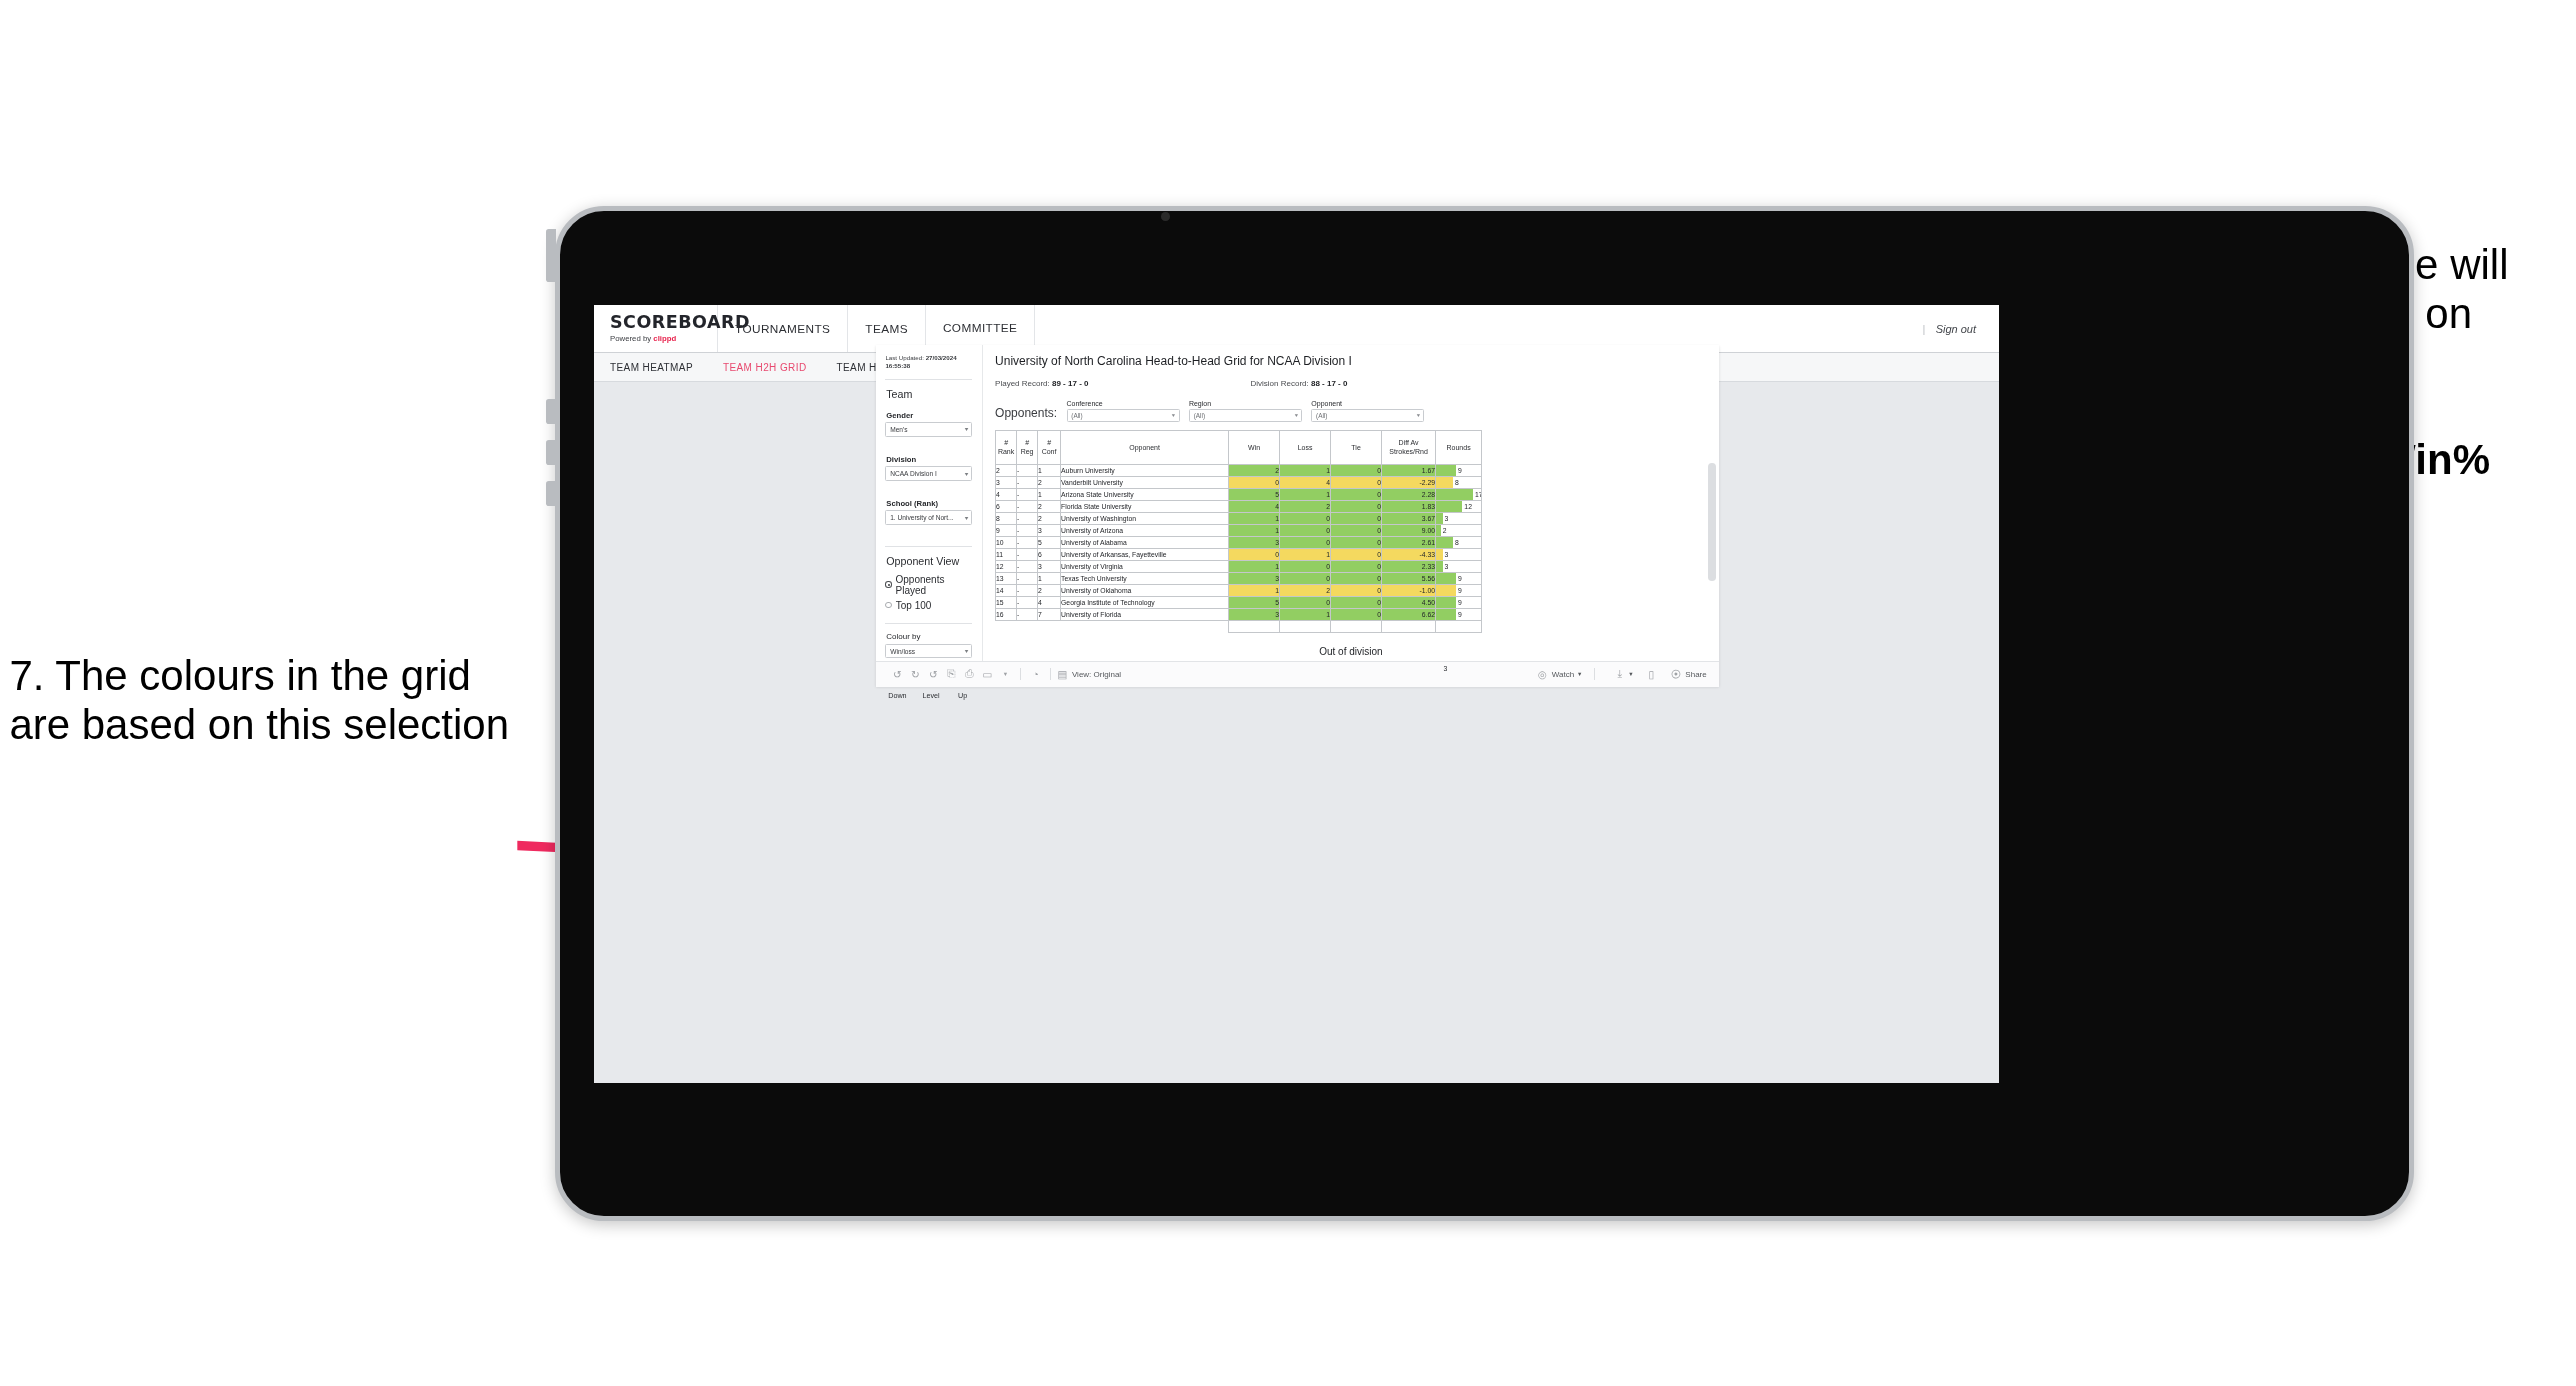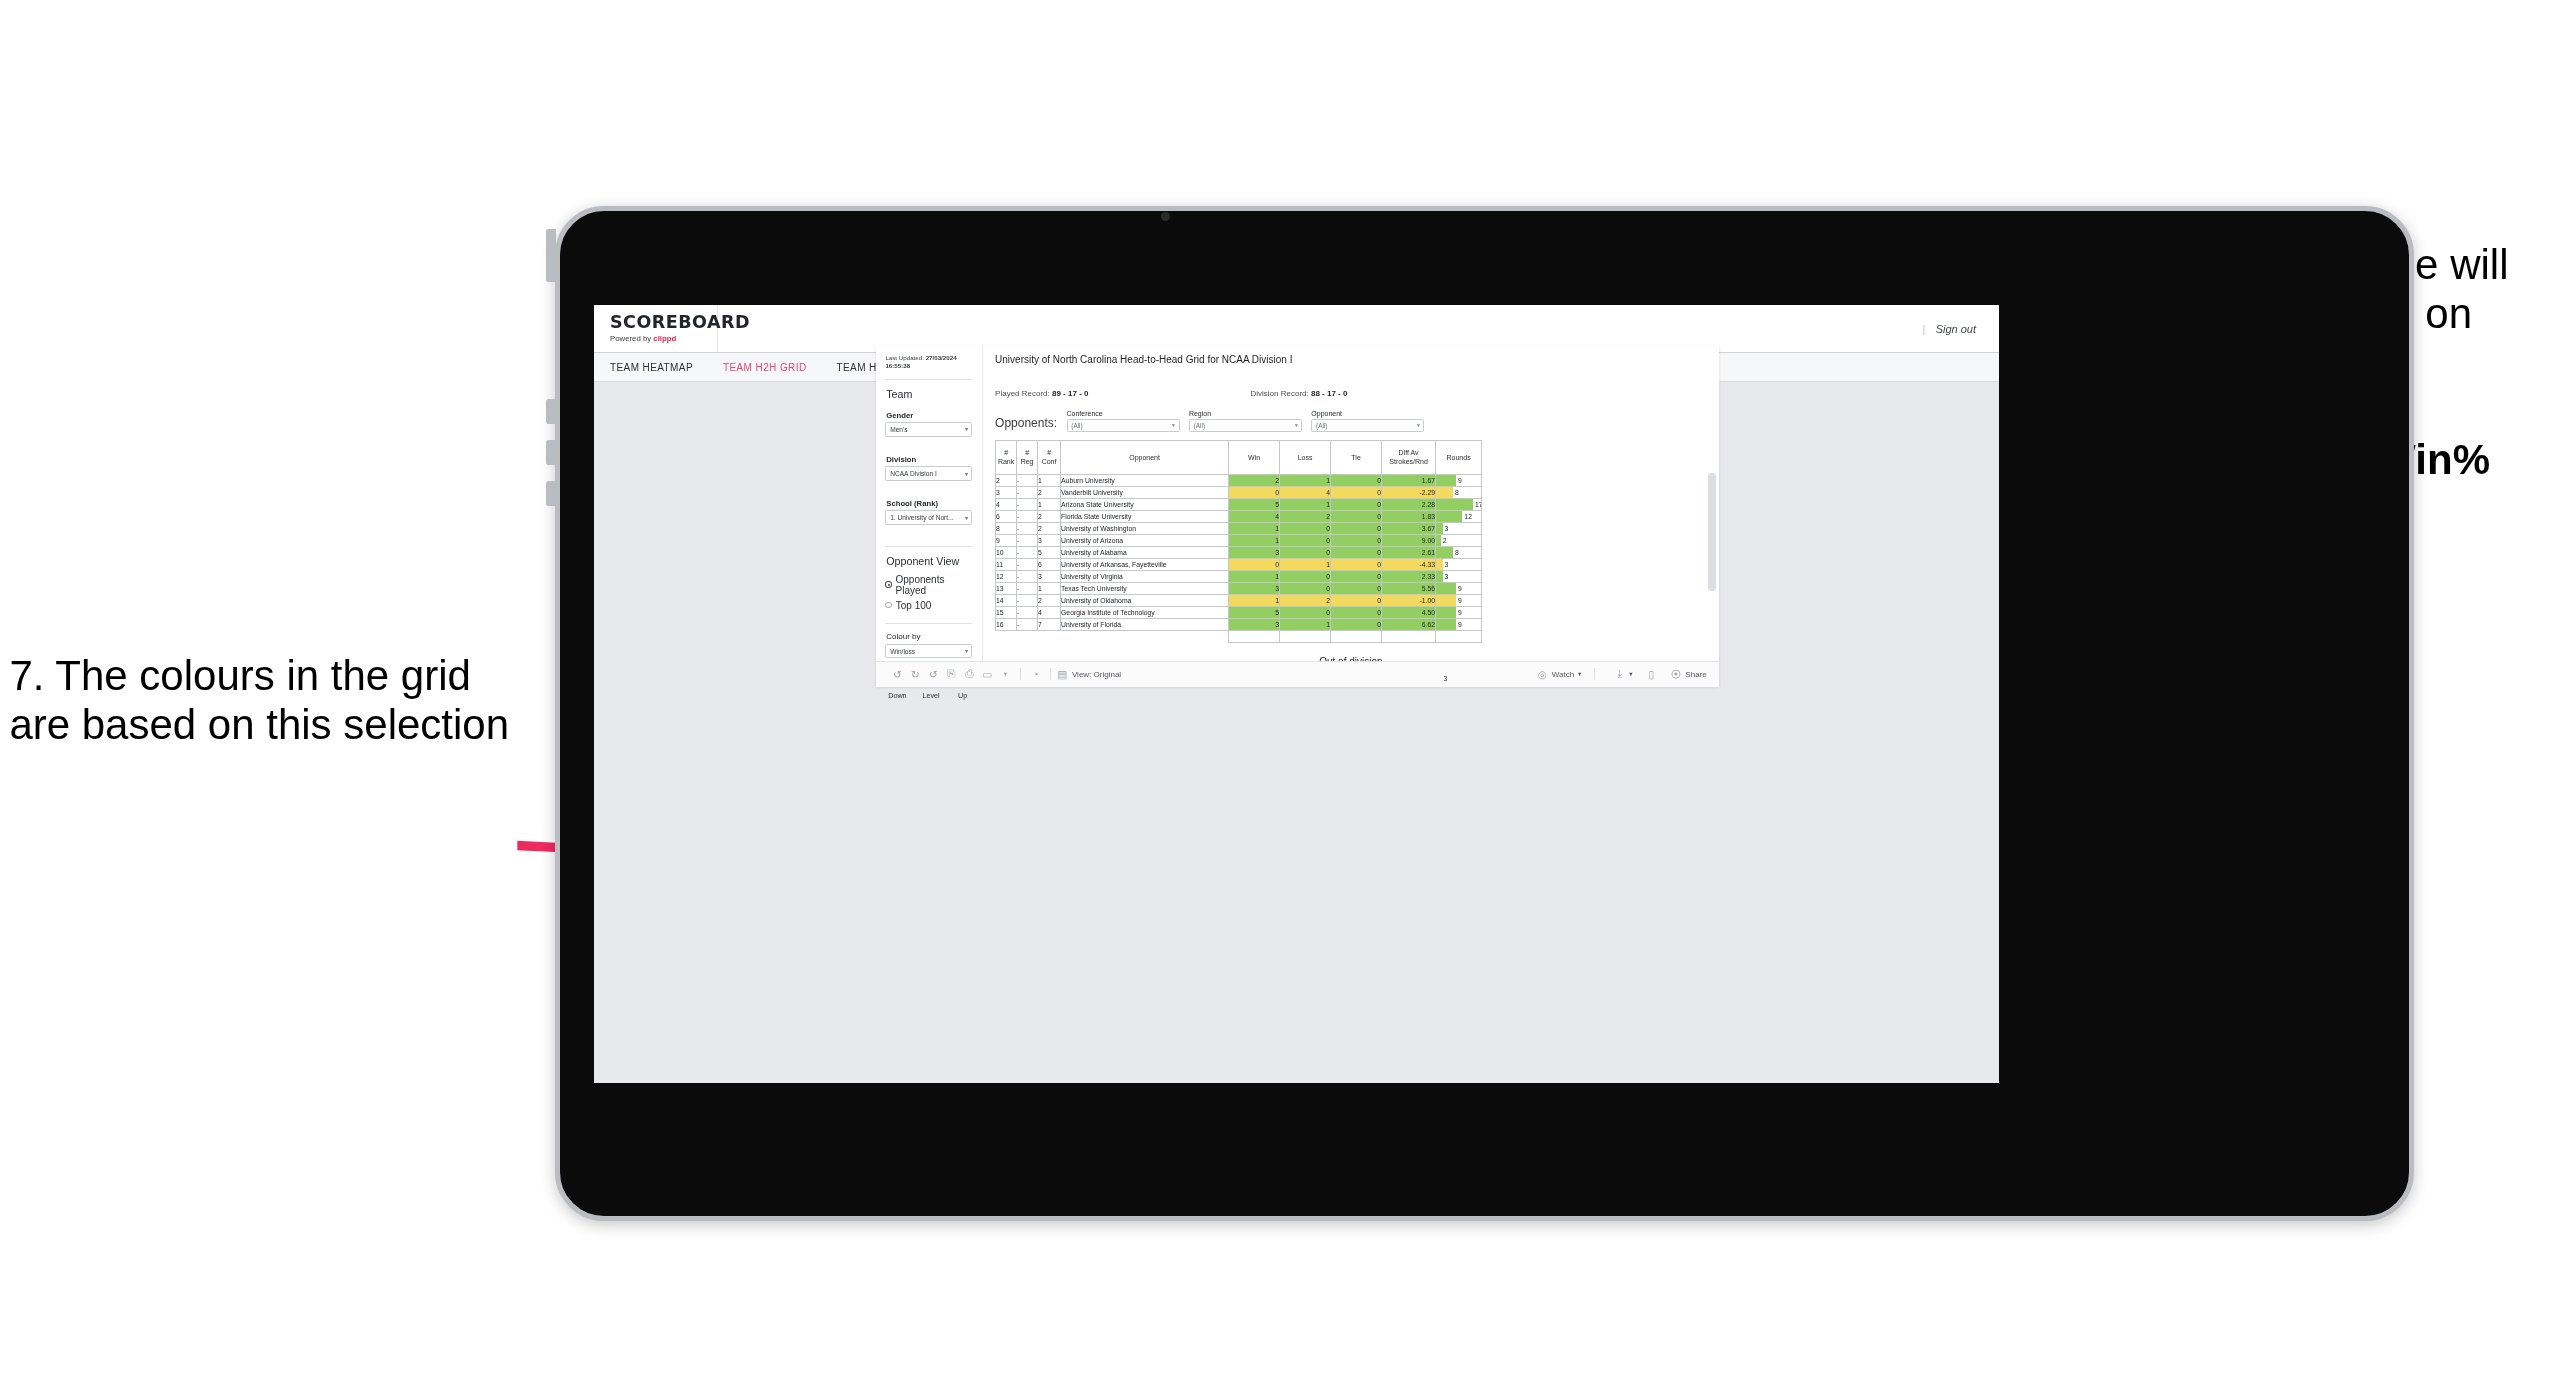--- a/index.html
+++ b/index.html
@@ -85,21 +85,21 @@
   .radio.on:after{content:"";position:absolute;left:1.3px;top:1.3px;width:2.5px;height:2.5px;
     border-radius:50%;background:#3a3c40;}
   .radio-row span{font-size:10px;color:#2b2d31;}
   .legend{display:flex;justify-content:space-between;margin-top:15px;padding:0 2.8px;}
   .leg{display:flex;flex-direction:column;align-items:center;gap:3.8px;}
   .dot{width:14px;height:14px;border-radius:50%;}
   .leg span{font-size:7.2px;color:#2b2d31;}
 
   
   .main{flex:1;padding:9.4px 12.3px 0 12.3px;min-width:0;position:relative;}
-  .viz-title{font-size:10px;color:#1d1f23;margin-bottom:24px;}
+  .viz-title{font-size:12px;color:#1d1f23;margin-bottom:11px;}
   .rec-row{display:flex;font-size:8px;color:#4a4c50;margin-bottom:11.3px;}
   .rec-row b{color:#1d1f23;font-weight:bold;}
   #rec2{margin-left:162px;}
   .filt-row{display:flex;align-items:flex-end;gap:9.4px;margin-bottom:8.5px;}
   .filt-lead{font-size:12px;color:#3a3c40;padding-bottom:1.9px;}
   .filt{width:113px;}
   .filt-lbl{font-size:7px;color:#26282c;margin-bottom:1.9px;}
   .filt-sel{height:11.3px;border:0.9px solid #c9ccd0;background:#fff;border-radius:1.4px;
     display:flex;align-items:center;padding:0 3.8px;font-size:6.4px;color:#6b6e72;}
   .filt-sel .car{margin-left:auto;font-size:5.2px;color:#8a8d91;transform:scaleX(1.25);}
@@ -165,20 +165,25 @@
 <div id="btn-v3"></div>
 <div id="cam"></div>
 
 <div id="screen">
 
   <div class="app-header">
     <div class="brand">
       <div class="brand-title">SCOREBOARD</div>
       <div class="brand-sub"><span>Powered by </span><i>clippd</i></div>
     </div>
+    <nav class="mainnav">
+      <a href="#">TOURNAMENTS</a>
+      <a href="#">TEAMS</a>
+      <a href="#" class="active">COMMITTEE</a>
+    </nav>
     <div class="header-right">
       <span class="sep">|</span>
       <a href="#" style="color:#43464b;text-decoration:none;font-style:italic;">Sign out</a>
     </div>
   </div>
 
   <div class="subnav">
     <a href="#">TEAM HEATMAP</a>
     <a href="#" class="active">TEAM H2H GRID</a>
     <a href="#">TEAM H2H HEATMAP</a>

